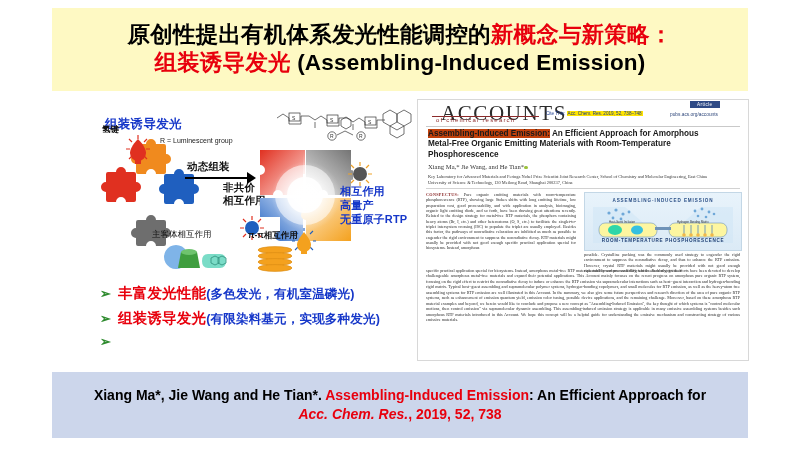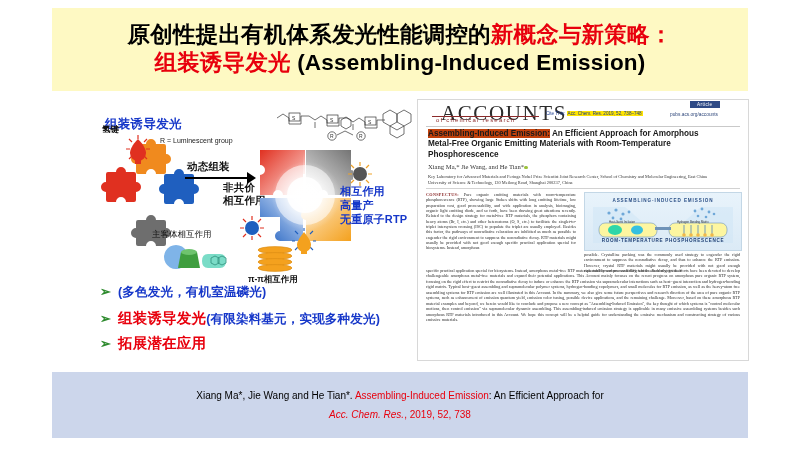--- a/index.html
+++ b/index.html
@@ -73,21 +73,21 @@
   #emit-features{
     position:absolute;left:240px;top:80px;font-size:11px;font-weight:bold;color:#1637c9;
     line-height:14px;white-space:nowrap;letter-spacing:.2px;
   }
 
   
   #hostguest-label{
     position:absolute;left:52px;top:125px;font-size:8.5px;font-weight:normal;color:#111;white-space:nowrap;
   }
   #pipi-label{
-    position:absolute;left:148px;top:126px;font-size:8.5px;font-weight:bold;color:#111;white-space:nowrap;margin-top:44px;
+    position:absolute;left:148px;top:126px;font-size:8.5px;font-weight:bold;color:#111;white-space:nowrap;
   }
 
   
   .burst{position:absolute;}
 
   
   #bullets{
     position:absolute;left:100px;top:284px;width:330px;
   }
   .bullet-row{
@@ -191,21 +191,21 @@
     font-size:4.2px;line-height:5.45px;color:#2a2a2a;text-align:justify;
     font-family:"Liberation Serif",serif;
   }
 
   
   #citation{
     position:absolute;left:52px;top:372px;width:696px;height:66px;
     background:#ccd6eb;
     display:flex;flex-direction:column;align-items:center;justify-content:center;
   }
-  .cite-line{font-size:10px;font-weight:normal;color:#000;line-height:19px;white-space:nowrap;text-align:left;}
+  .cite-line{font-size:14px;font-weight:bold;color:#000;line-height:19px;white-space:nowrap;text-align:left;}
   .cite-red{color:#e8000d;}
   .cite-ital{color:#e8000d;font-style:italic;}
 </style>
 </head>
 <body>
 
 <div id="title-banner">
   <div class="title-line" id="title-line-1">
     <span class="tblk">原创性提出有机体系发光性能调控的</span><span class="tred">新概念与新策略：</span>
   </div>
@@ -369,30 +369,30 @@
         <ellipse cx="23" cy="18" rx="17" ry="3.4"></ellipse>
         <ellipse cx="23" cy="24" rx="17" ry="3.4"></ellipse>
       </g>
     </svg>
   </div>
 </div>
 
 <div id="bullets">
   <div class="bullet-row">
     <span class="bullet-mark">➢</span>
+    <span class="b-red">丰富发光性能</span>
     <span class="b-blue">(多色发光，有机室温磷光)</span>
   </div>
   <div class="bullet-row">
     <span class="bullet-mark">➢</span>
     <span class="b-red">组装诱导发光</span>
     <span class="b-blue">(有限染料基元，实现多种发光)</span>
   </div>
   <div class="bullet-row">
     <span class="bullet-mark">➢</span>
-    <span class="b-red">拓展潜在应用</span>
   </div>
 </div>
 
 <div id="paper">
   <div id="paper-topbar">
     <div id="logo-accounts">ACCOUNTS</div>
     <div id="logo-rule"></div>
     <div id="logo-sub">of chemical research</div>
     <div id="citebar">
       <span>Cite This:</span>

